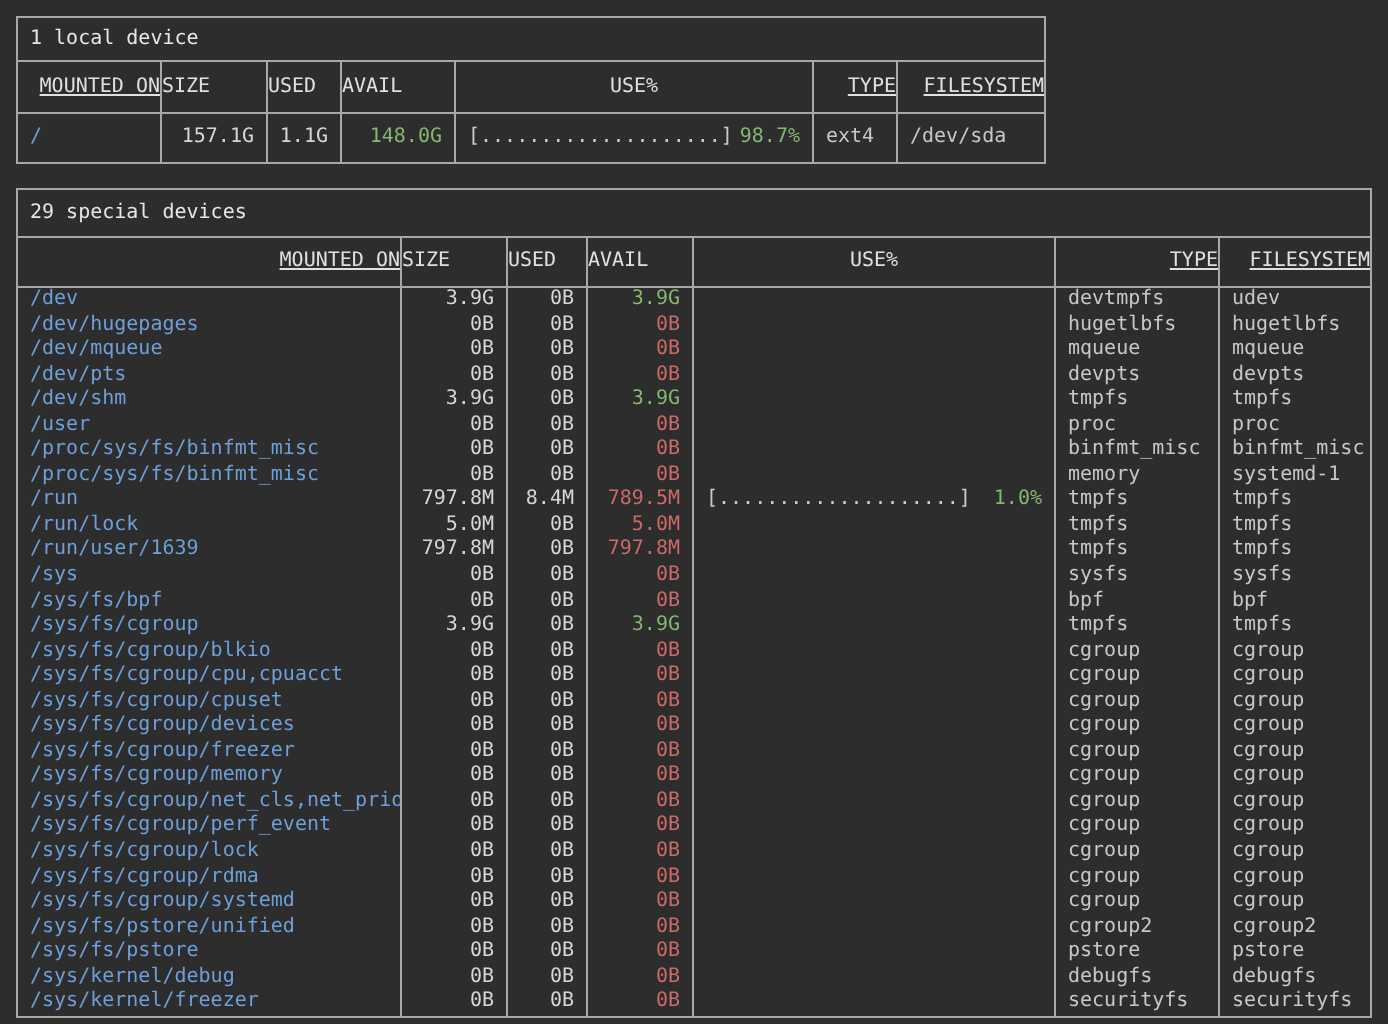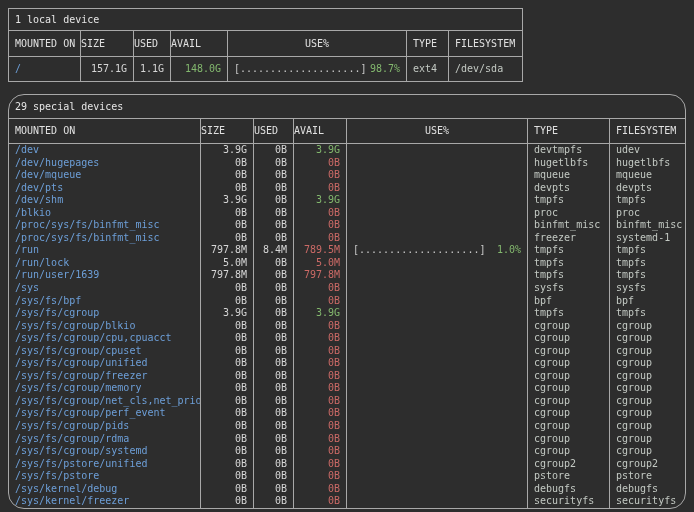--- a/index.html
+++ b/index.html
@@ -10,41 +10,41 @@
     font-size:10px;
     color:var(--value,#d6d6d6);
   }
   .page { padding:8px; }
   .duf-table {
     border:1px solid var(--border,#a8a8a8);
     margin-bottom:12px;
     background:var(--bg,#2d2d2d);
   }
   .t1 { width:515px; }
-  .t2 { width:678px;border-radius:16px; }
+  .t2 { width:678px; }
   .title-row {
     border-bottom:1px solid var(--border,#a8a8a8);
     color:var(--title,#e6e6e6);
     padding-left:6px;
     white-space:nowrap;
   }
   .t1 .title-row { height:22px; line-height:22px; }
   .t2 .title-row { height:24px; line-height:24px; }
   .header-row { display:flex; border-bottom:1px solid var(--border,#a8a8a8); }
   .row { display:flex; }
   .hcell {
     flex:0 0 auto;
     color:var(--header,#e0e0e0);
     border-right:1px solid var(--border,#a8a8a8);
     overflow:hidden; white-space:nowrap;
   }
   .hcell:last-child, .cell:last-child { border-right:none; }
   .t1 .hcell { height:25px; line-height:25px; }
   .t2 .hcell { height:24px; line-height:24px; }
-  .hleft  { text-align:left;  padding-left:6px; }
+  .hleft  { text-align:right;  padding-left:6px;text-decoration:underline; }
   .hright { text-align:left; padding-right:6px; }
   .hcenter{ text-align:center; }
   .cell {
     flex:0 0 auto;
     border-right:1px solid var(--border,#a8a8a8);
     overflow:hidden; white-space:nowrap;
   }
   .t1 .tbody .cell { height:24px; line-height:24px; }
   .t2 .tbody .cell { height:12.55px; line-height:12.55px; }
   .path  { color:var(--path,#6d9fd8); padding-left:6px; }
@@ -164,21 +164,21 @@
         <div class="cell col-used num">0B</div>
         <div class="cell col-avail num c-green">3.9G</div>
         <div class="cell col-use usecell">
           <span class="bar"></span>
           <span class="pct"></span>
         </div>
         <div class="cell col-type txt">tmpfs</div>
         <div class="cell col-fs txt">tmpfs</div>
       </div>
         <div class="row">
-        <div class="cell col-mount path">/blkio</div>
+        <div class="cell col-mount path">/user</div>
         <div class="cell col-size num">0B</div>
         <div class="cell col-used num">0B</div>
         <div class="cell col-avail num c-red">0B</div>
         <div class="cell col-use usecell">
           <span class="bar"></span>
           <span class="pct"></span>
         </div>
         <div class="cell col-type txt">proc</div>
         <div class="cell col-fs txt">proc</div>
       </div>
@@ -196,21 +196,21 @@
       </div>
         <div class="row">
         <div class="cell col-mount path">/proc/sys/fs/binfmt_misc</div>
         <div class="cell col-size num">0B</div>
         <div class="cell col-used num">0B</div>
         <div class="cell col-avail num c-red">0B</div>
         <div class="cell col-use usecell">
           <span class="bar"></span>
           <span class="pct"></span>
         </div>
-        <div class="cell col-type txt">freezer</div>
+        <div class="cell col-type txt">memory</div>
         <div class="cell col-fs txt">systemd-1</div>
       </div>
         <div class="row">
         <div class="cell col-mount path">/run</div>
         <div class="cell col-size num">797.8M</div>
         <div class="cell col-used num">8.4M</div>
         <div class="cell col-avail num c-red">789.5M</div>
         <div class="cell col-use usecell">
           <span class="bar">[....................]</span>
           <span class="pct">1.0%</span>
@@ -308,21 +308,21 @@
         <div class="cell col-used num">0B</div>
         <div class="cell col-avail num c-red">0B</div>
         <div class="cell col-use usecell">
           <span class="bar"></span>
           <span class="pct"></span>
         </div>
         <div class="cell col-type txt">cgroup</div>
         <div class="cell col-fs txt">cgroup</div>
       </div>
         <div class="row">
-        <div class="cell col-mount path">/sys/fs/cgroup/unified</div>
+        <div class="cell col-mount path">/sys/fs/cgroup/devices</div>
         <div class="cell col-size num">0B</div>
         <div class="cell col-used num">0B</div>
         <div class="cell col-avail num c-red">0B</div>
         <div class="cell col-use usecell">
           <span class="bar"></span>
           <span class="pct"></span>
         </div>
         <div class="cell col-type txt">cgroup</div>
         <div class="cell col-fs txt">cgroup</div>
       </div>
@@ -368,21 +368,21 @@
         <div class="cell col-used num">0B</div>
         <div class="cell col-avail num c-red">0B</div>
         <div class="cell col-use usecell">
           <span class="bar"></span>
           <span class="pct"></span>
         </div>
         <div class="cell col-type txt">cgroup</div>
         <div class="cell col-fs txt">cgroup</div>
       </div>
         <div class="row">
-        <div class="cell col-mount path">/sys/fs/cgroup/pids</div>
+        <div class="cell col-mount path">/sys/fs/cgroup/lock</div>
         <div class="cell col-size num">0B</div>
         <div class="cell col-used num">0B</div>
         <div class="cell col-avail num c-red">0B</div>
         <div class="cell col-use usecell">
           <span class="bar"></span>
           <span class="pct"></span>
         </div>
         <div class="cell col-type txt">cgroup</div>
         <div class="cell col-fs txt">cgroup</div>
       </div>

